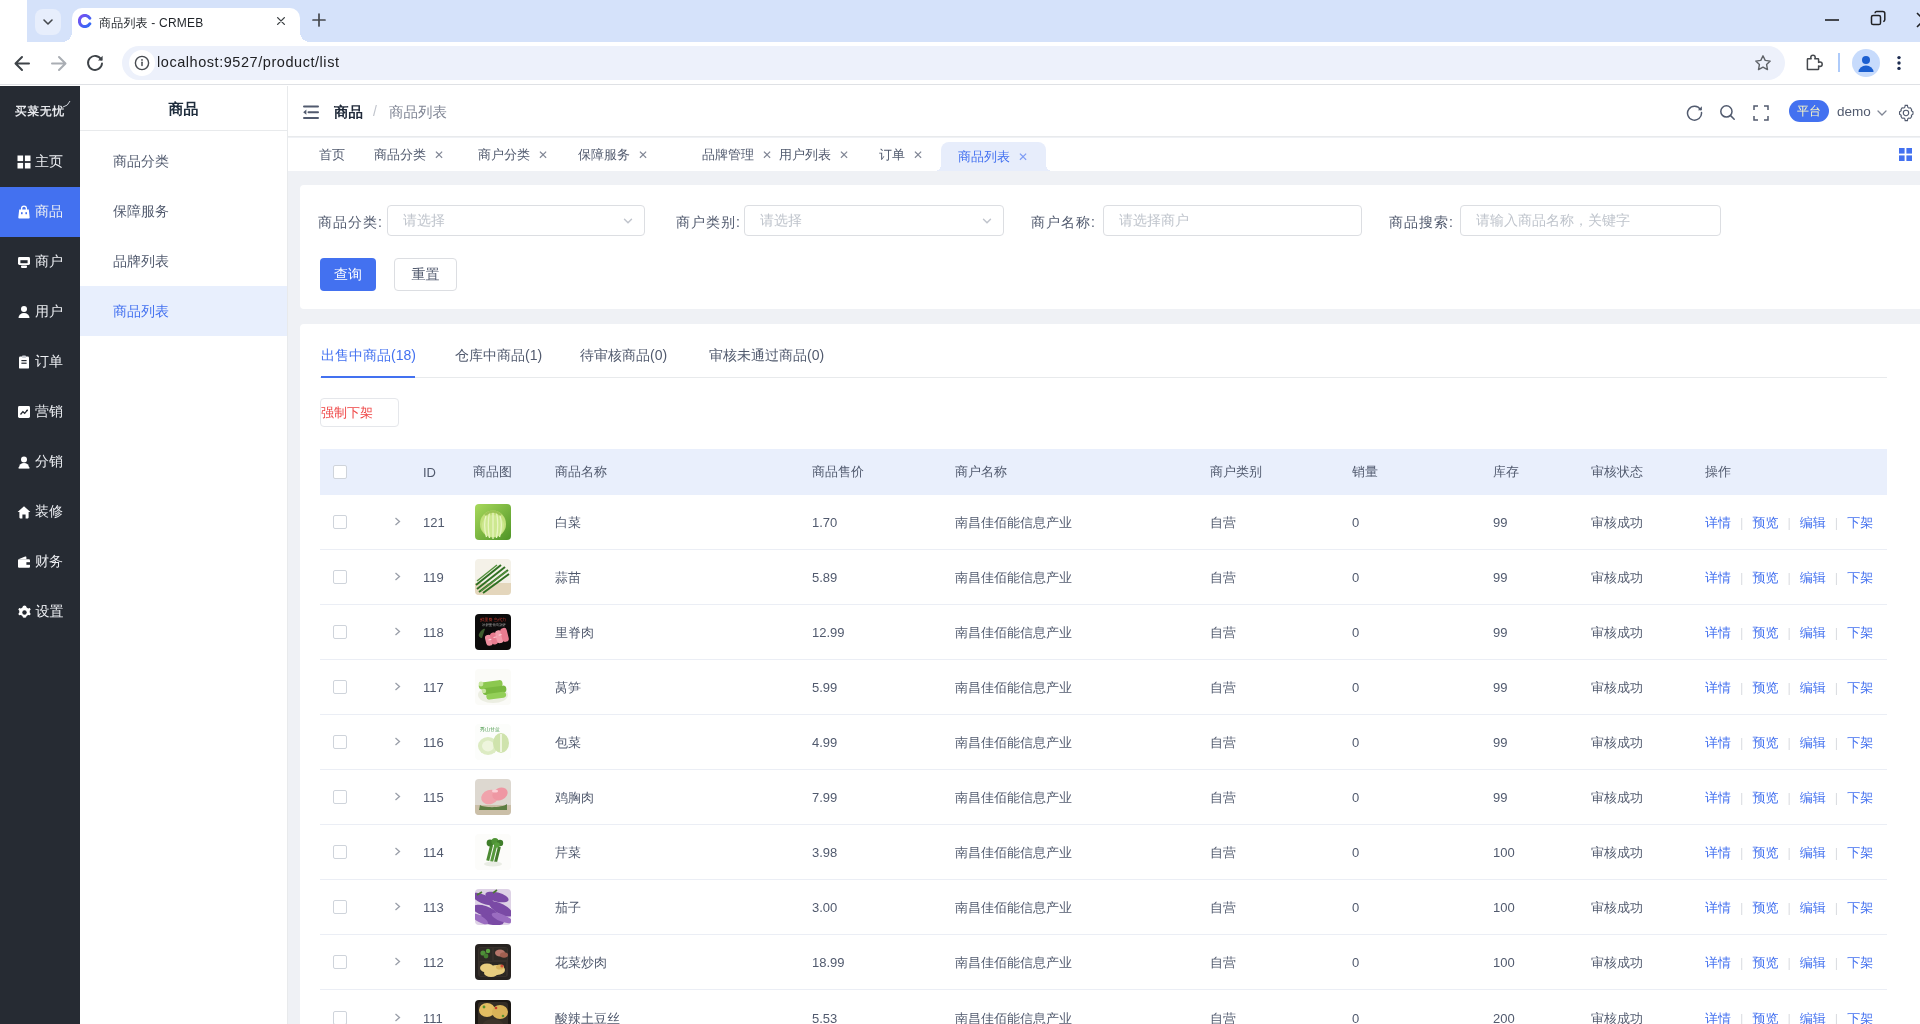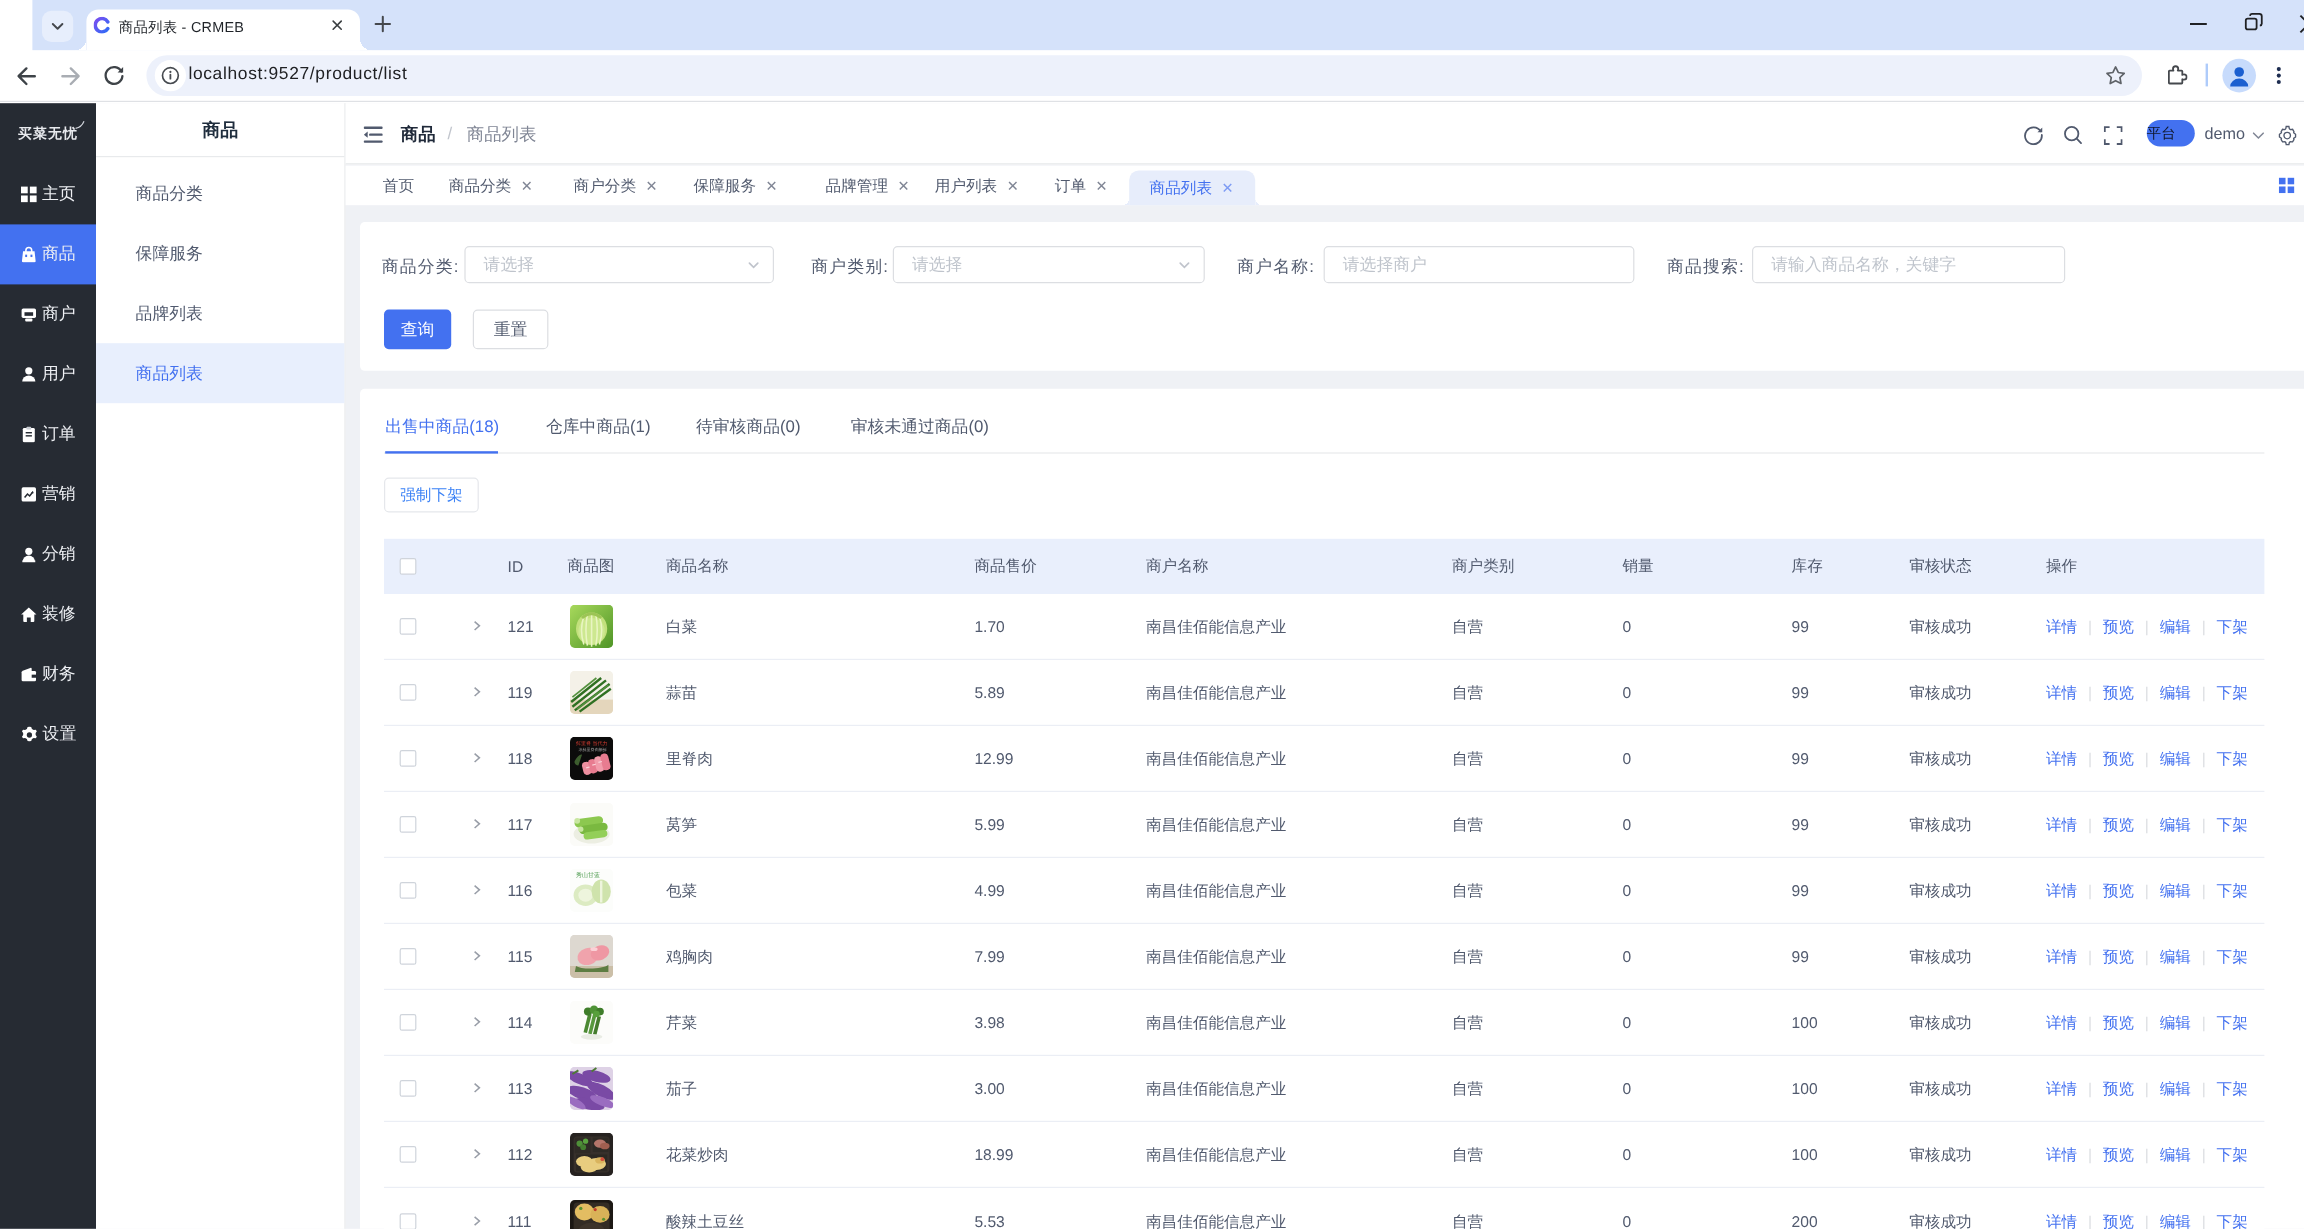--- a/index.html
+++ b/index.html
@@ -38,21 +38,21 @@
 .fsel { position:absolute; top:20px; height:31px; border:1px solid #dcdee2; border-radius:4px; background:#fff; font-size:14px; color:#bfc4cc; line-height:29px; padding-left:15px; }
 .fsel .car { position:absolute; right:10px; top:9px; }
 .btn { position:absolute; top:73px; height:33px; border-radius:4px; font-size:14px; text-align:center; line-height:31px; }
 #bquery { left:20px; width:56px; background:#4371f0; color:#fff; line-height:33px; }
 #breset { left:94px; width:63px; background:#fff; border:1px solid #dcdee2; color:#515a6e; }
 
 .ptab { position:absolute; top:9px; height:44px; line-height:44px; font-size:14px; color:#515a6e; }
 .ptab.on { color:#4371f0; }
 #tabline { position:absolute; left:20px; top:53px; width:1567px; height:1px; background:#e8eaec; }
 #tabul { position:absolute; left:21px; top:52px; width:94px; height:2px; background:#4371f0; }
-#forcebtn { position:absolute; left:20px; top:74px; width:79px; height:29px; border:1px solid #e5e7eb; border-radius:4px; color:#3b82f6; font-size:13px; text-align:center; line-height:27px; }
+#forcebtn { position:absolute; left:20px; top:74px; width:79px; height:29px; border:1px solid #e5e7eb; border-radius:4px; color:#ef4444; font-size:13px; text-align:left; line-height:27px; }
 
 #thead { position:absolute; left:20px; top:125px; width:1567px; height:46px; background:#e9effc; }
 .trow { position:absolute; left:20px; width:1567px; height:55px; border-bottom:1px solid #ebeef5; background:#fff; }
 .cell { position:absolute; font-size:13px; color:#515a6e; line-height:1; top:50%; transform:translateY(-50%); }
 .hcell { position:absolute; font-size:13px; color:#515a6e; top:50%; transform:translateY(-50%); }
 .cb { position:absolute; left:13px; top:50%; margin-top:-7px; width:14px; height:14px; border:1px solid #cfd4db; border-radius:2px; background:#fff; }
 .arr { position:absolute; left:73px; top:50%; margin-top:-5px; width:9px; height:9px; }
 .pimg { position:absolute; left:155px; top:50%; margin-top:-18px; width:36px; height:36px; border-radius:4px; overflow:hidden; }
 .lnk { color:#4371f0; }
 .lsep { color:#dcdee2; margin:0 9px; }
@@ -245,35 +245,35 @@
         <path d="M14.5 5.5a7 7 0 1 0 1 3" fill="none" stroke="#515a6e" stroke-width="1.5" stroke-linecap="round"></path>
         <path d="M15.9 2.3v4h-4z" fill="#515a6e"></path>
       </svg>
     <svg width="17" height="17" viewBox="0 0 17 17" style="position:absolute;left:1431px;top:18px">
         <circle cx="7.4" cy="7.4" r="5.6" fill="none" stroke="#515a6e" stroke-width="1.5"></circle>
         <path d="M11.6 11.6l3.6 3.6" stroke="#515a6e" stroke-width="1.5" stroke-linecap="round"></path>
       </svg>
     <svg width="16" height="16" viewBox="0 0 16 16" style="position:absolute;left:1465px;top:19px">
         <path d="M1 5V1h4M11 1h4v4M15 11v4h-4M5 15H1v-4" fill="none" stroke="#515a6e" stroke-width="1.5"></path>
       </svg>
-    <div style="position:absolute;left:1501px;top:14px;width:40px;height:22px;border-radius:11px;background:#4371f0;color:#0f172a;font-size:12px;text-align:left;line-height:22px">平台</div>
+    <div style="position:absolute;left:1501px;top:14px;width:40px;height:22px;border-radius:11px;background:#4371f0;color:#fef9c3;font-size:12px;text-align:center;line-height:22px">平台</div>
     <span style="position:absolute;left:1549px;top:18px;font-size:13.5px;color:#515a6e">demo</span>
     <svg width="12" height="12" viewBox="0 0 12 12" style="position:absolute;left:1588px;top:21px">
         <path d="M2 4l4 4 4-4" fill="none" stroke="#808695" stroke-width="1.3" stroke-linecap="round"></path>
       </svg>
     <svg width="18" height="18" viewBox="0 0 24 24" style="position:absolute;left:1609px;top:18px">
         <path d="M12 8.4a3.6 3.6 0 1 0 0 7.2 3.6 3.6 0 0 0 0-7.2zm9.3 5.1l-2.1 1.6.3 1.3-1.5 2.6-2.6-.3-1 .9-.5 2.5h-3l-.5-2.5-1-.9-2.6.3-1.5-2.6.3-1.3-2.2-1.6v-3l2.2-1.6-.3-1.3 1.5-2.6 2.6.3 1-.9.5-2.5h3l.5 2.5 1 .9 2.6-.3 1.5 2.6-.3 1.3 2.1 1.6z" fill="none" stroke="#515a6e" stroke-width="1.5"></path>
       </svg>
   </div>
   <div id="tagrow">
     <span class="tag" style="left:31px">首页</span>
     <span class="tag" style="left:86px">商品分类<span class="x">✕</span></span>
     <span class="tag" style="left:190px">商户分类<span class="x">✕</span></span>
     <span class="tag" style="left:290px">保障服务<span class="x">✕</span></span>
-    <span class="tag" style="left:400px">品牌管理<span class="x">✕</span></span>
+    <span class="tag" style="left:414px">品牌管理<span class="x">✕</span></span>
     <span class="tag" style="left:491px">用户列表<span class="x">✕</span></span>
     <span class="tag" style="left:591px">订单<span class="x">✕</span></span>
     <div id="acttag" style="left:653px;width:105px;padding-left:17px">商品列表<span class="x" style="color:#7d9bf4;font-size:12px;margin-left:8px">✕</span><div style="position:absolute;left:-6px;bottom:0;width:6px;height:6px;background:#e7edfb;-webkit-mask:radial-gradient(circle 6px at 0 0,transparent 6px,#000 6px);mask:radial-gradient(circle 6px at 0 0,transparent 6px,#000 6px)"></div><div style="position:absolute;right:-6px;bottom:0;width:6px;height:6px;background:#e7edfb;-webkit-mask:radial-gradient(circle 6px at 6px 0,transparent 6px,#000 6px);mask:radial-gradient(circle 6px at 6px 0,transparent 6px,#000 6px)"></div></div>
     <svg width="13" height="13" viewBox="0 0 13 13" style="position:absolute;left:1611px;top:10px">
         <rect x="0" y="0" width="5.6" height="5.6" fill="#4371f0"></rect>
         <rect x="7.4" y="0" width="5.6" height="5.6" fill="#4371f0"></rect>
         <rect x="0" y="7.4" width="5.6" height="5.6" fill="#4371f0"></rect>
         <rect x="7.4" y="7.4" width="5.6" height="5.6" fill="#4371f0"></rect>
       </svg>
   </div>

